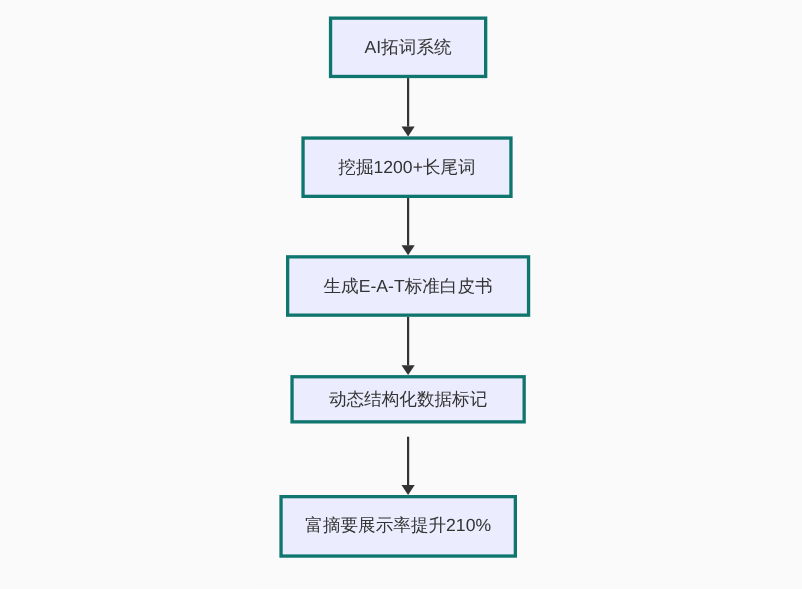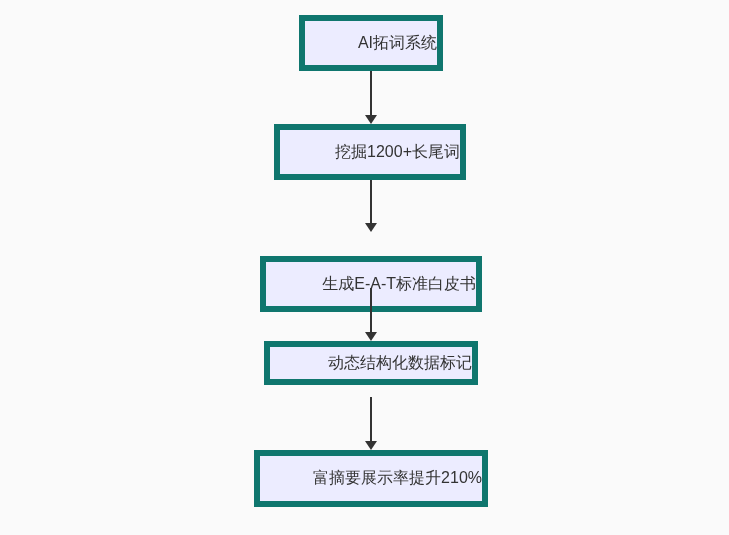--- a/index.html
+++ b/index.html
@@ -11,34 +11,34 @@
     width: 729px;
     height: 535px;
     background: #fafafa;
     font-family: "Liberation Sans", "DejaVu Sans", sans-serif;
     overflow: hidden;
   }
   .node {
     position: absolute;
     box-sizing: border-box;
     background: #ECECFF;
-    border: 6px solid #0f766e;
+    border: 3px solid #0f766e;
     color: #333333;
     font-size: 16px;
     display: flex;
     align-items: center;
-    justify-content: flex-end;
+    justify-content: center;
     text-align: center;
     white-space: nowrap;
   }
   .node-1 { left: 299px; top: 15px;  width: 144px; height: 56px; }
   .node-2 { left: 274px; top: 124px; width: 192px; height: 56px; }
-  .node-3 { left: 260px; top: 232px; width: 222px; height: 56px; margin-top: 24px; }
+  .node-3 { left: 260px; top: 232px; width: 222px; height: 56px; }
   .node-4 { left: 264px; top: 341px; width: 214px; height: 44px; }
-  .node-5 { left: 254px; top: 450px; width: 234px; height: 57px; }
+  .node-5 { left: 254px; top: 450px; width: 216px; height: 57px; }
 
   .arrow {
     position: absolute;
     left: 364px;
     width: 14px;
     display: flex;
     flex-direction: column;
     align-items: center;
   }
   .arrow-line {

